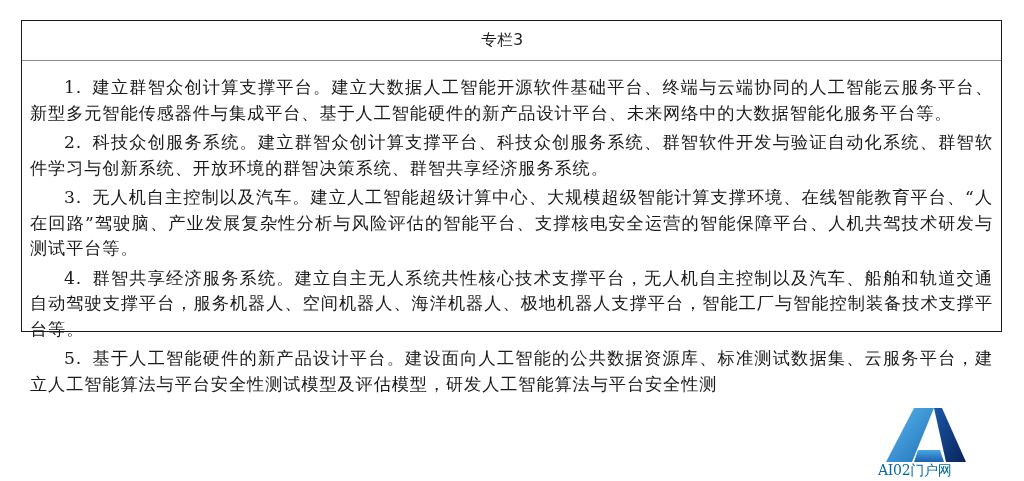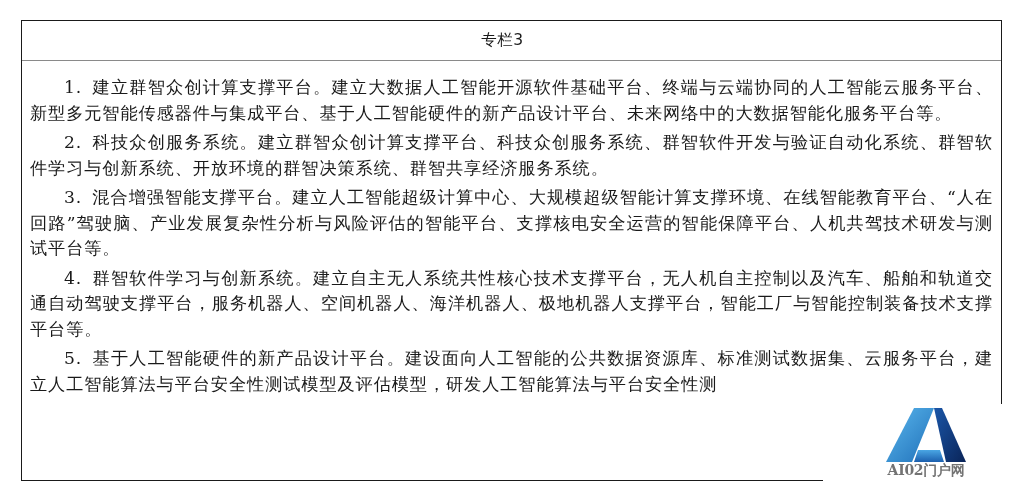--- a/index.html
+++ b/index.html
@@ -13,21 +13,21 @@
       position: relative;
       overflow: hidden;
       font-family: "DejaVu Serif", "Liberation Serif", serif;
       color: #1a1a1a;
     }
     .panel {
       position: absolute;
       left: 21px;
       top: 20px;
       width: 981px;
-      height: 461px;
+      height: 312px;
       border: 1.5px solid #1a1a1a;
       box-sizing: border-box;
     }
     .panel-header {
       height: 39px;
       border-bottom: 1px solid #8a8a8a;
       display: flex;
       align-items: center;
       justify-content: center;
       font-family: "DejaVu Sans", "Liberation Sans", sans-serif;
@@ -69,40 +69,40 @@
     .logo svg {
       position: absolute;
       left: 6px;
       top: 2px;
     }
     .logo-text {
       position: absolute;
       left: 0;
       top: 58px;
       width: 96px;
-      text-align: center;
+      text-align: left;
       font-family: "DejaVu Serif", "Liberation Serif", serif;
       font-size: 14px;
-      font-weight: bold;
-      color: #737373;
+      font-weight: normal;
+      color: #0369a1;
       letter-spacing: -0.3px;
     }
   </style>
 </head>
 <body>
 
 <div class="panel">
   <div class="panel-header">
     <span class="num">专栏3</span>
   </div>
   <div class="panel-body">
     <p class="item"><span class="idx">1.</span><span>建立群智众创计算支撑平台。</span><span>建立大数据人工智能开源软件基础平台、终端与云端协同的人工智能云服务平台、新型多元智能传感器件与集成平台、基于人工智能硬件的新产品设计平台、未来网络中的大数据智能化服务平台等。</span></p>
     <p class="item"><span class="idx">2.</span><span>科技众创服务系统。</span><span>建立群智众创计算支撑平台、科技众创服务系统、群智软件开发与验证自动化系统、群智软件学习与创新系统、开放环境的群智决策系统、群智共享经济服务系统。</span></p>
-    <p class="item"><span class="idx">3.</span><span>混合增强智能支撑平台。</span><span>建立人工智能超级计算中心、大规模超级智能计算支撑环境、在线智能教育平台、“人在回路”驾驶脑、产业发展复杂性分析与风险评估的智能平台、支撑核电安全运营的智能保障平台、人机共驾技术研发与测试平台等。</span></p>
-    <p class="item"><span class="idx">4.</span><span>群智软件学习与创新系统。</span><span>建立自主无人系统共性核心技术支撑平台，无人机自主控制以及汽车、船舶和轨道交通自动驾驶支撑平台，服务机器人、空间机器人、海洋机器人、极地机器人支撑平台，智能工厂与智能控制装备技术支撑平台等。</span></p>
+    <p class="item"><span class="idx">3.</span><span>无人机自主控制以及汽车。</span><span>建立人工智能超级计算中心、大规模超级智能计算支撑环境、在线智能教育平台、“人在回路”驾驶脑、产业发展复杂性分析与风险评估的智能平台、支撑核电安全运营的智能保障平台、人机共驾技术研发与测试平台等。</span></p>
+    <p class="item"><span class="idx">4.</span><span>群智共享经济服务系统。</span><span>建立自主无人系统共性核心技术支撑平台，无人机自主控制以及汽车、船舶和轨道交通自动驾驶支撑平台，服务机器人、空间机器人、海洋机器人、极地机器人支撑平台，智能工厂与智能控制装备技术支撑平台等。</span></p>
     <p class="item"><span class="idx">5.</span><span>基于人工智能硬件的新产品设计平台。</span><span>建设面向人工智能的公共数据资源库、标准测试数据集、云服务平台，建立人工智能算法与平台安全性测试模型及评估模型，研发人工智能算法与平台安全性测</span></p>
   </div>
 </div>
 
 <div class="logo-cover"></div>
 <div class="logo">
   <svg width="84" height="58" viewBox="0 0 84 58">
     <defs>
       <linearGradient id="gl" x1="0" y1="0" x2="1" y2="1">
         <stop offset="0" stop-color="#5bb8ee"></stop>

